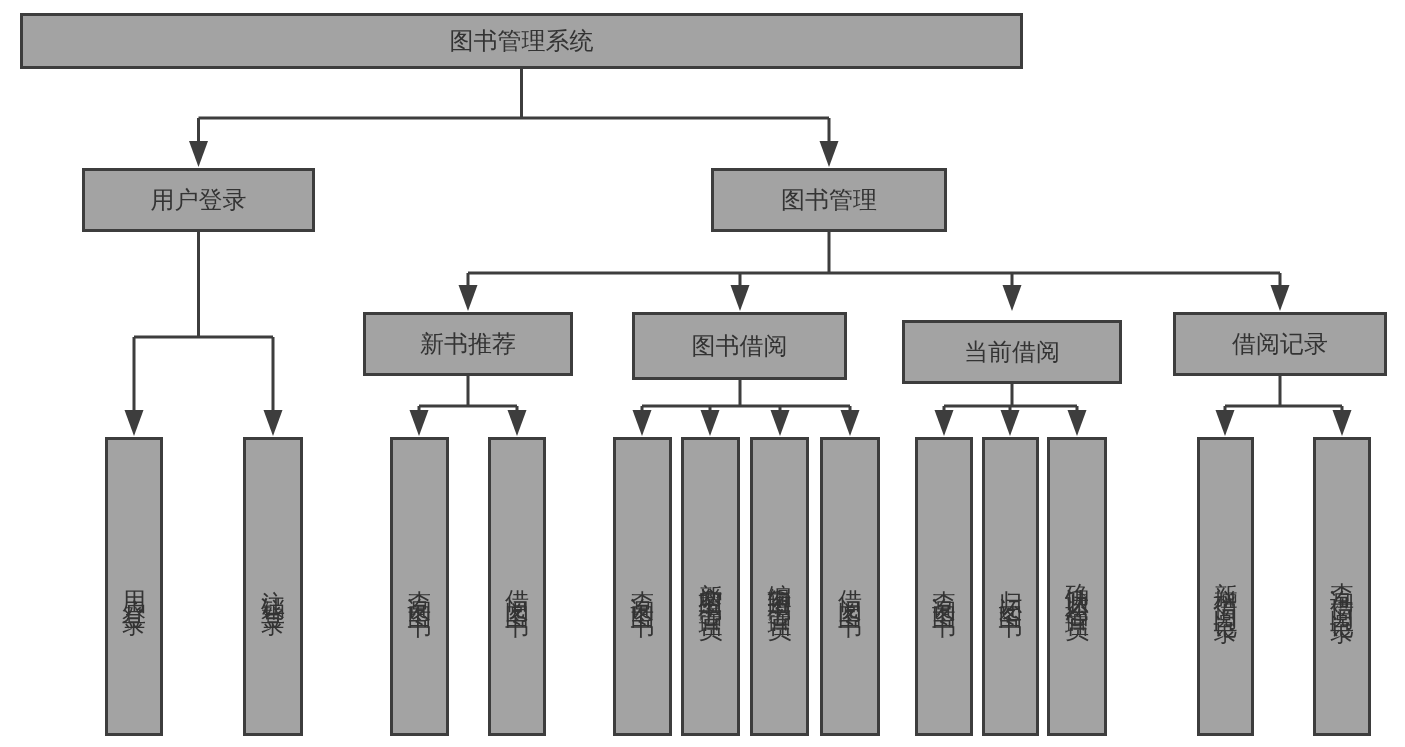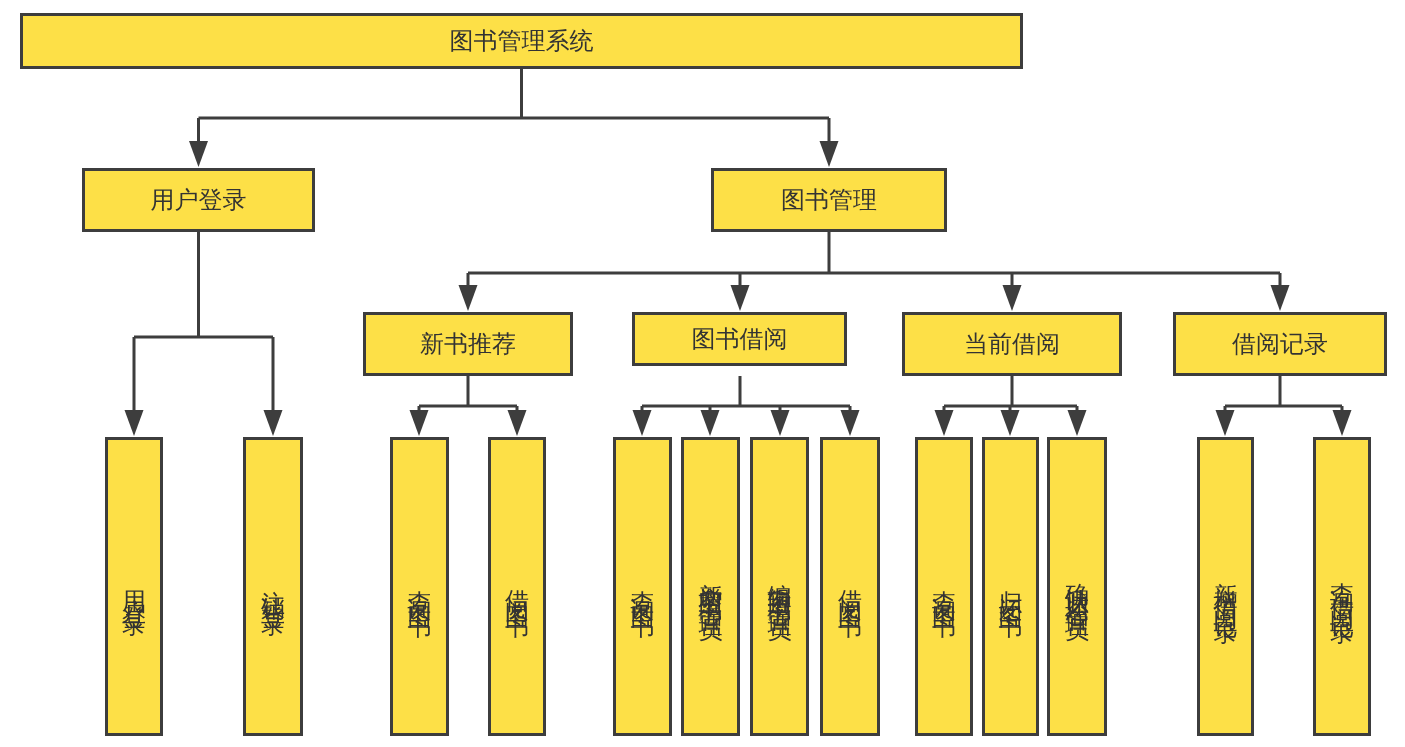--- a/index.html
+++ b/index.html
@@ -16,21 +16,21 @@
     overflow:hidden;
     font-family:"DejaVu Sans","Liberation Sans",sans-serif;
   }
   .wires{position:absolute;left:0;top:0;width:1405px;height:747px;}
   .connector{stroke:var(--line);stroke-width:3;fill:none;}
   .arrowhead{fill:var(--line);stroke:none;}
   .node{
     position:absolute;
     box-sizing:border-box;
     border:3px solid var(--line);
-    background:#fde047;
+    background:#a3a3a3;
     display:flex;align-items:center;justify-content:center;
     color:var(--text);
     font-size:24px;
     line-height:1;
   }
   .node .lbl{white-space:nowrap;}
   .node.v .lbl{
     writing-mode:vertical-rl;
     text-orientation:mixed;
     letter-spacing:8px;
@@ -99,24 +99,24 @@
   <div class="node h" style="left:82px;top:168px;width:233px;height:64px">
     <span class="lbl">用户登录</span>
   </div>
   <div class="node h" style="left:363px;top:312px;width:210px;height:64px">
     <span class="lbl">新书推荐</span>
   </div>
 
   <div class="node h" style="left:711px;top:168px;width:236px;height:64px">
     <span class="lbl">图书管理</span>
   </div>
-  <div class="node h" style="left:632px;top:312px;width:215px;height:54px">
+  <div class="node h" style="left:632px;top:312px;width:215px;height:68px">
     <span class="lbl">图书借阅</span>
   </div>
-  <div class="node h" style="left:902px;top:312px;width:220px;height:64px">
+  <div class="node h" style="left:902px;top:320px;width:220px;height:64px">
     <span class="lbl">当前借阅</span>
   </div>
   <div class="node h" style="left:1173px;top:312px;width:214px;height:64px">
     <span class="lbl">借阅记录</span>
   </div>
 
   <div class="node v" style="left:105px;top:437px;width:58px;height:299px">
     <span class="lbl">用户登录</span>
   </div>
   <div class="node v" style="left:243px;top:437px;width:60px;height:299px">

